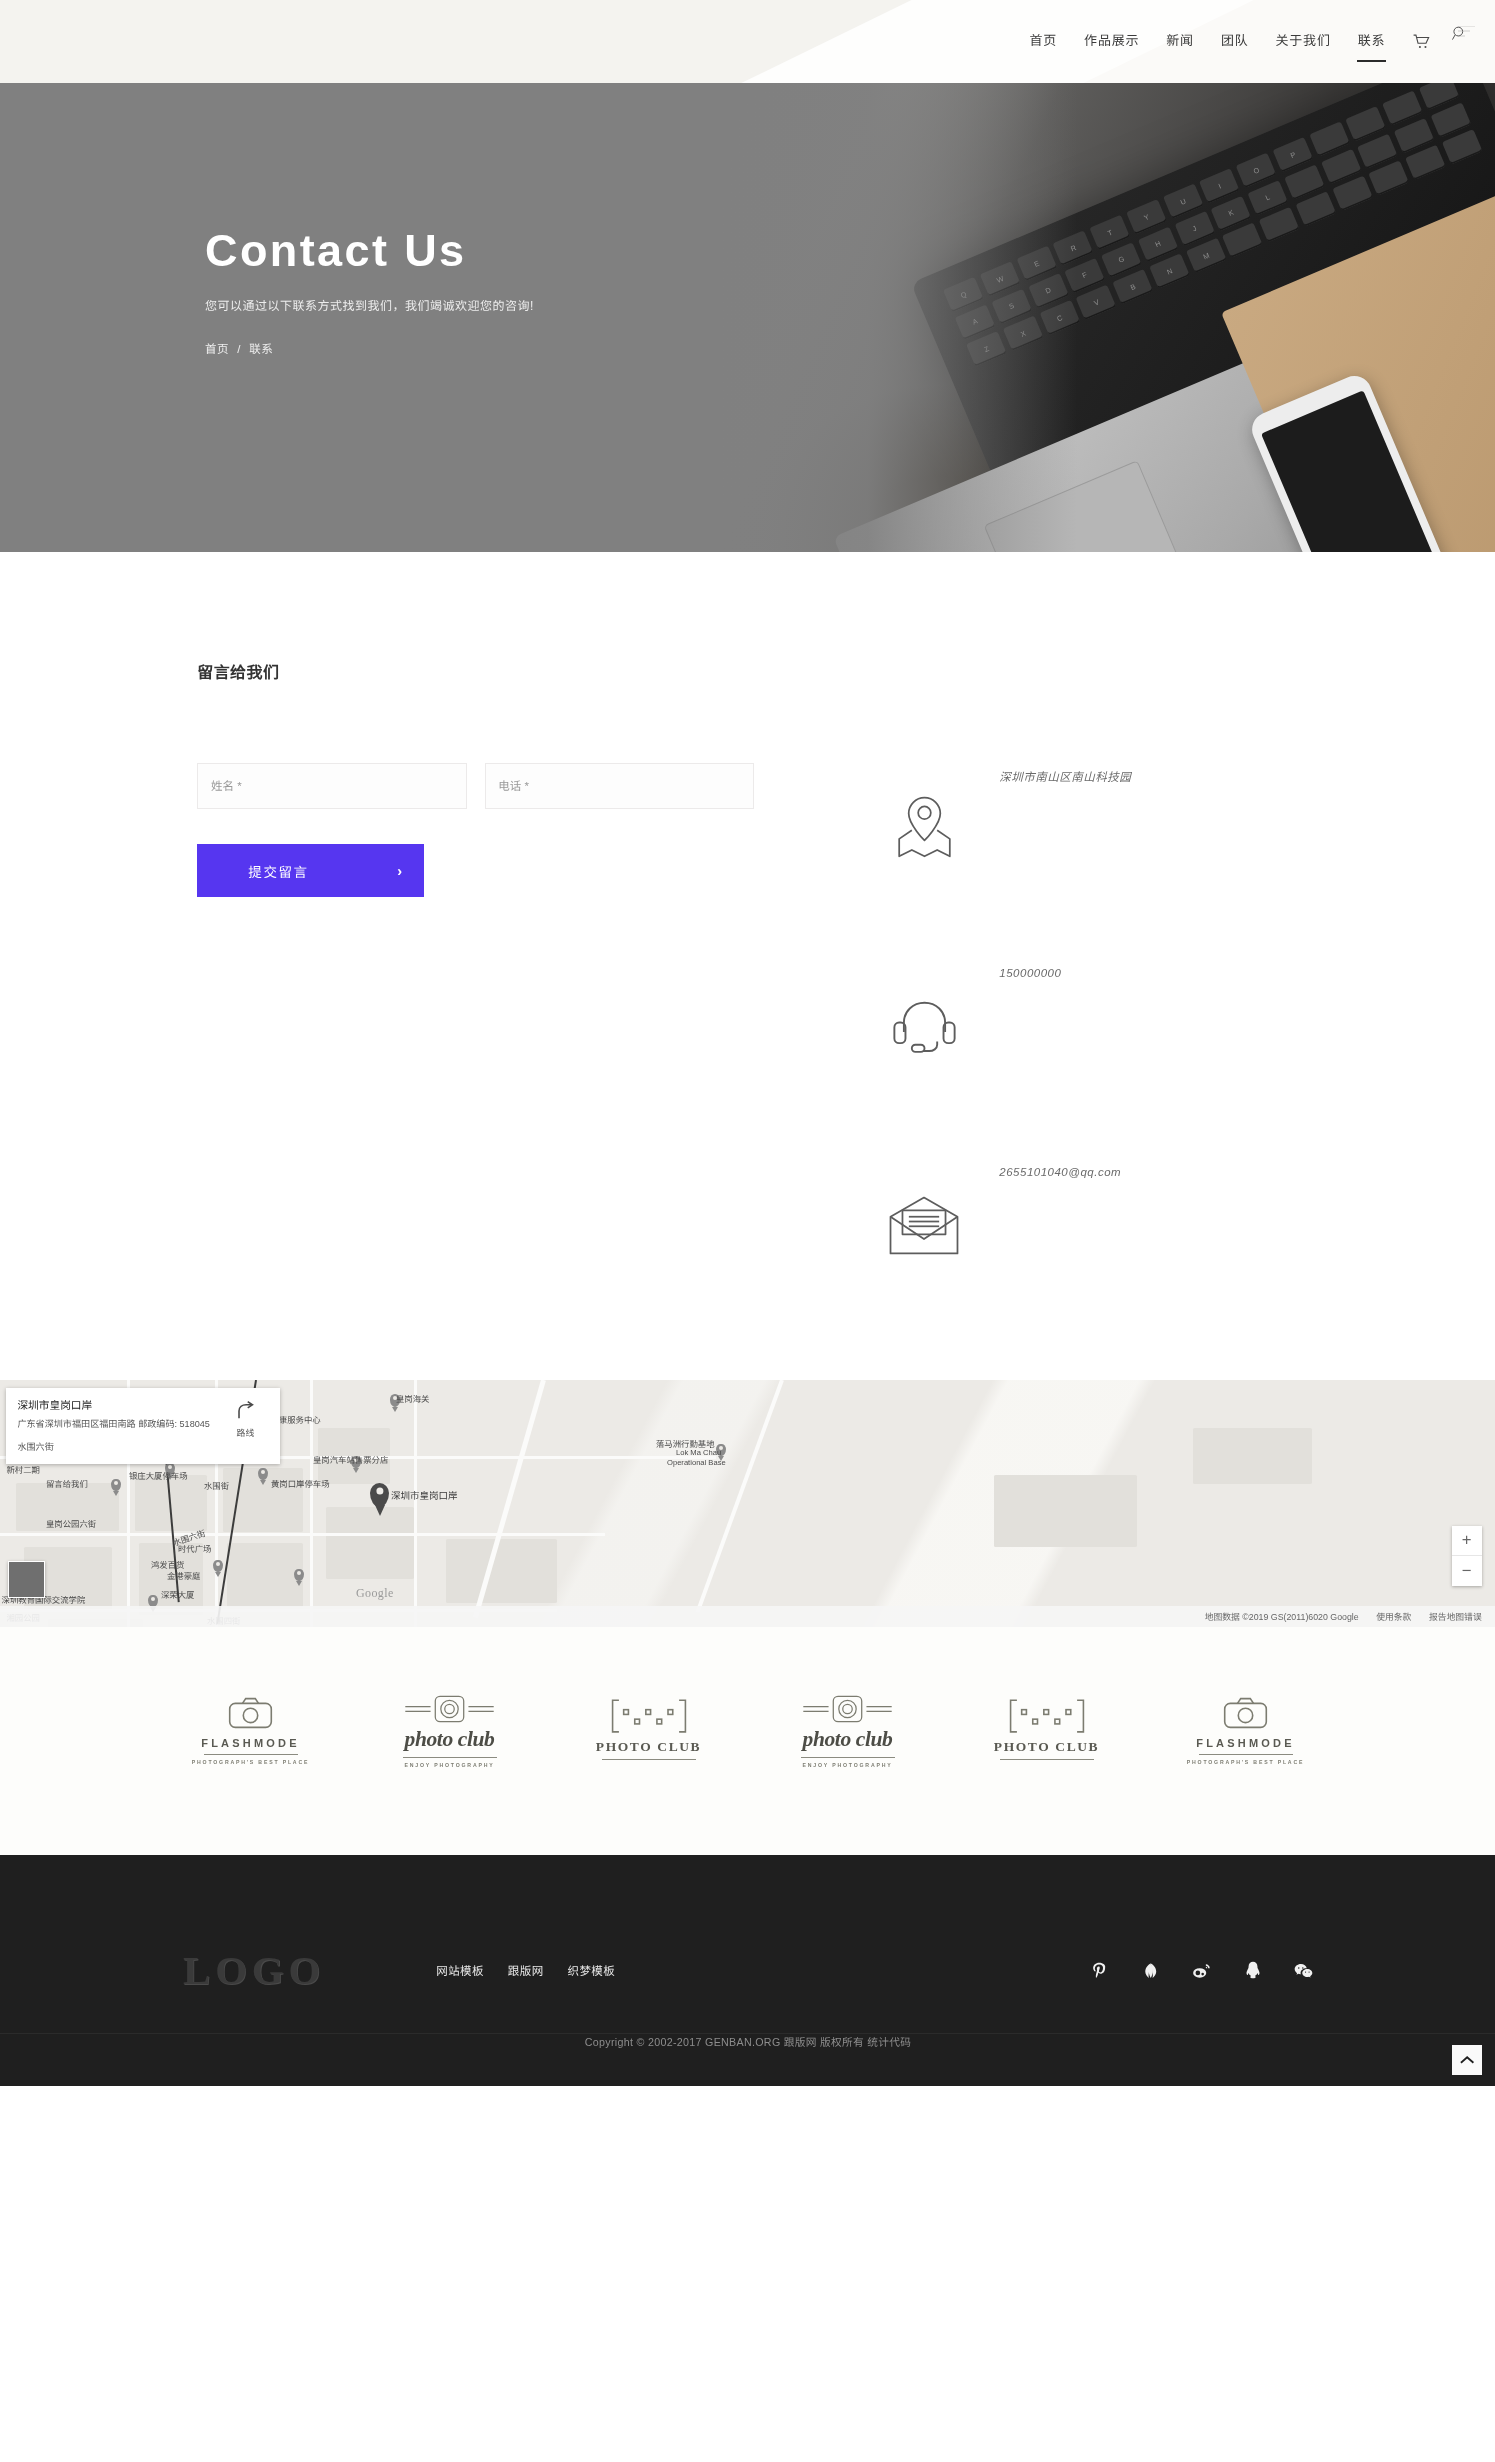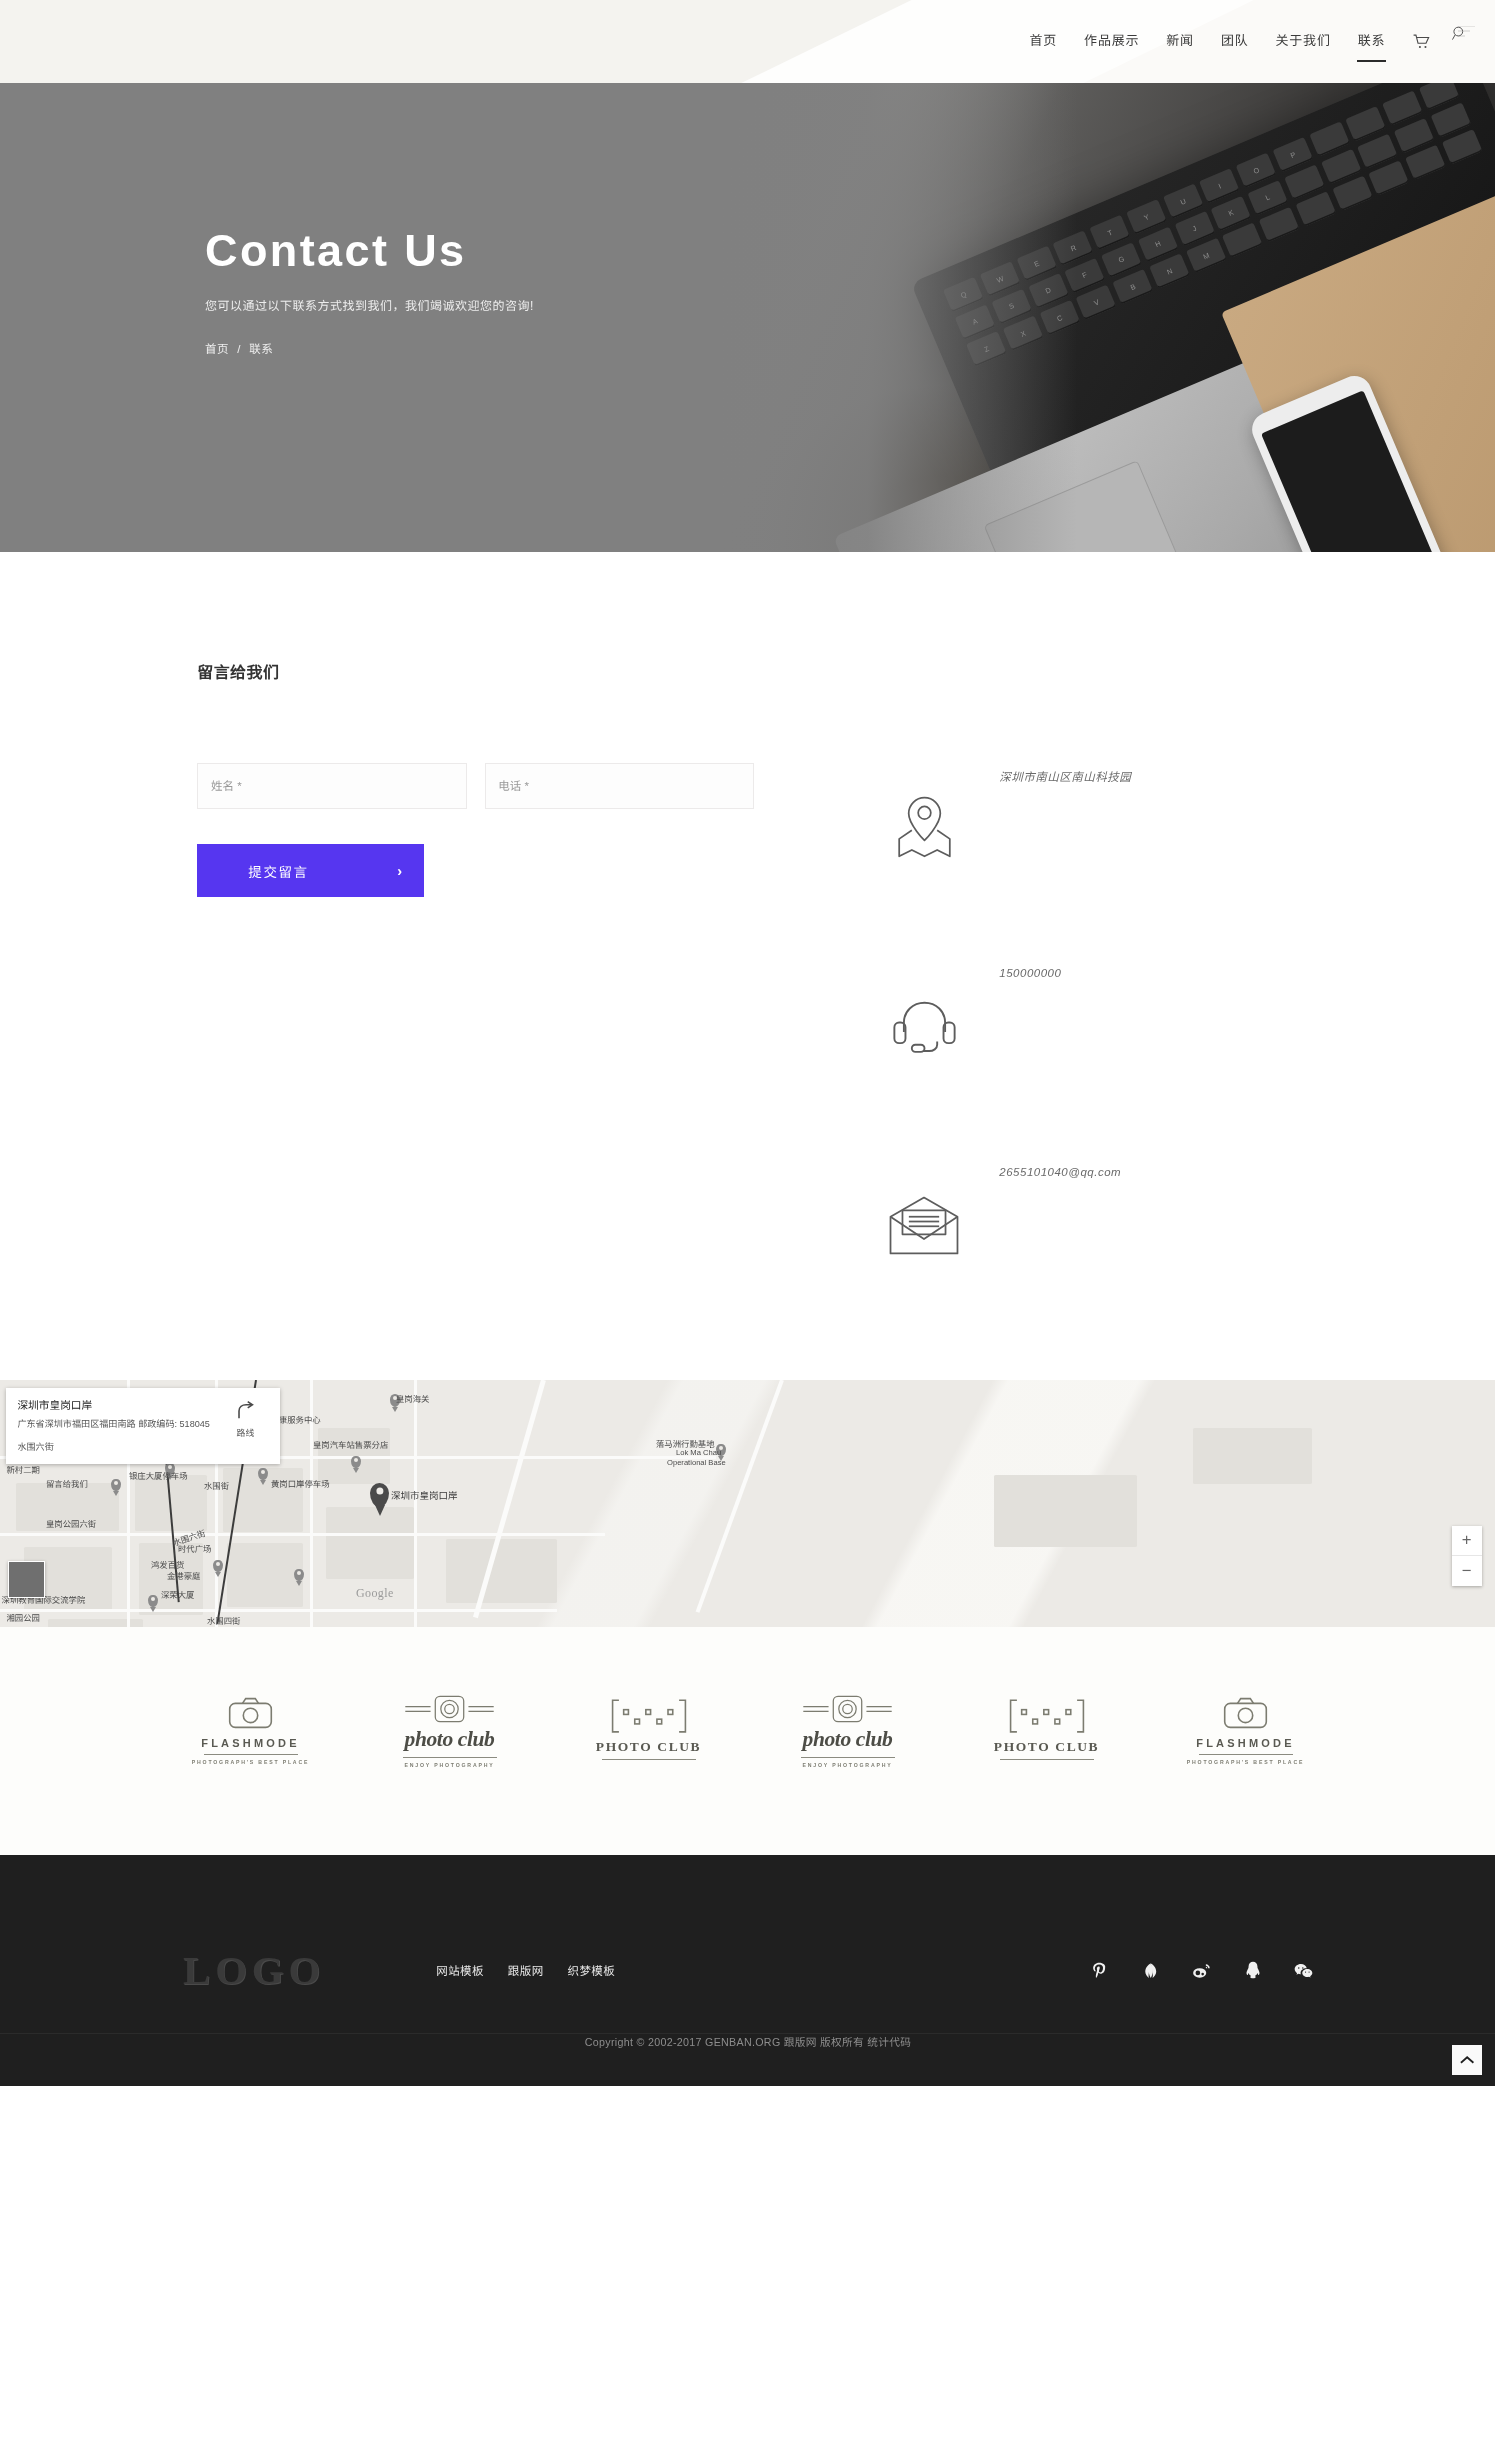--- a/index.html
+++ b/index.html
@@ -637,21 +637,21 @@
     <div class="mlabel" style="left:161px; top:208px;">深荣大厦</div>
     <div class="mlabel" style="left:178px; top:162px;">时代广场</div>
     <div class="mlabel" style="left:129px; top:89px;">银庄大厦停车场</div>
     <div class="mlabel" style="left:204px; top:99px;">水围街</div>
     <div class="mlabel" style="left:172px; top:151px; transform:rotate(-18deg);">水围六街</div>
     <div class="mlabel" style="left:207px; top:234px;">水围四街</div>
     <div class="mlabel" style="left:151px; top:46px;">福民地铁站</div>
     <div class="mlabel" style="left:172px; top:64px;">新未来油站</div>
     <div class="mlabel" style="left:237px; top:33px;">福民社区健康服务中心</div>
     <div class="mlabel" style="left:247px; top:11px;">星河华居</div>
-    <div class="mlabel" style="left:313px; top:58px;">皇岗汽车站售票分店</div>
+    <div class="mlabel" style="left:313px; top:73px;">皇岗汽车站售票分店</div>
     <div class="mlabel" style="left:271px; top:97px;">黄岗口岸停车场</div>
     <div class="mlabel" style="left:396px; top:12.7px;">皇岗海关</div>
 
     <div class="mlabel" style="left:656px; top:57px;">落马洲行勤基地</div>
     <div class="mlabel" style="left:676px; top:68px; font-size:7.6px;">Lok Ma Chau</div>
     <div class="mlabel" style="left:667px; top:78px; font-size:7.6px;">Operational Base</div>
 
     <div class="map-card">
       <div class="map-card-main">
         <div class="mc-title">深圳市皇岗口岸</div>
@@ -668,20 +668,25 @@
     </div>
 
     <div class="map-thumb"></div>
     <div class="google-wm">Google</div>
 
     <div class="map-zoom">
       <div>+</div>
       <div>−</div>
     </div>
 
+    <div class="map-attr">
+      <span>地图数据 ©2019 GS(2011)6020 Google</span>
+      <span>使用条款</span>
+      <span>报告地图错误</span>
+    </div>
   </section>
 
   <section class="logos">
 
     <div class="logo-cell">
       <svg width="45" height="32" viewBox="0 0 56 40" fill="none" stroke="#7c7c70" stroke-width="2">
         <rect x="2" y="8" width="52" height="30" rx="7"></rect>
         <path d="M18 8l4-6h12l4 6"></path>
         <circle cx="28" cy="23" r="9"></circle>
       </svg>

